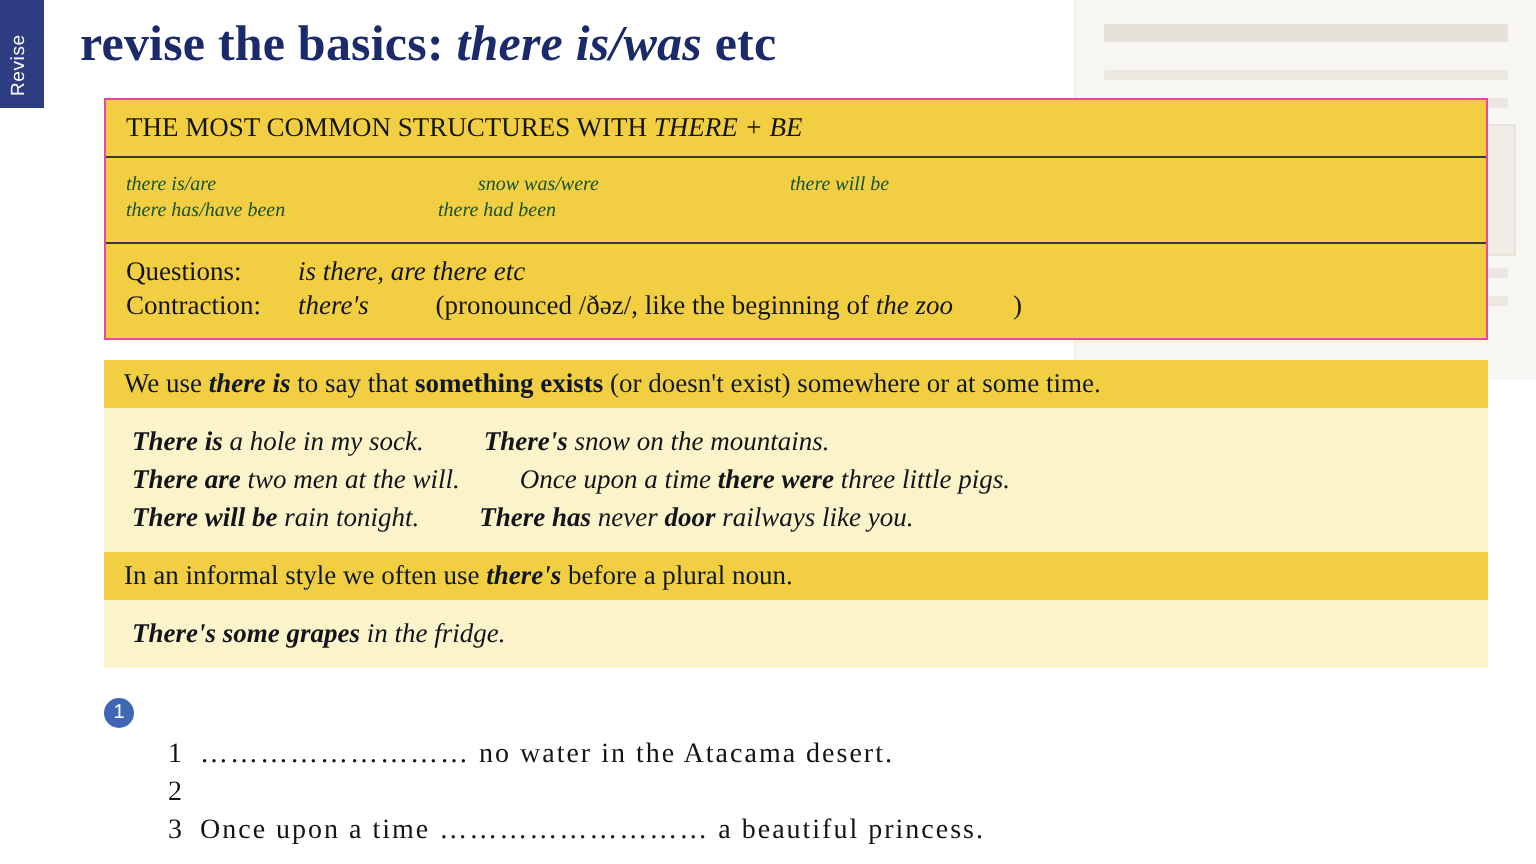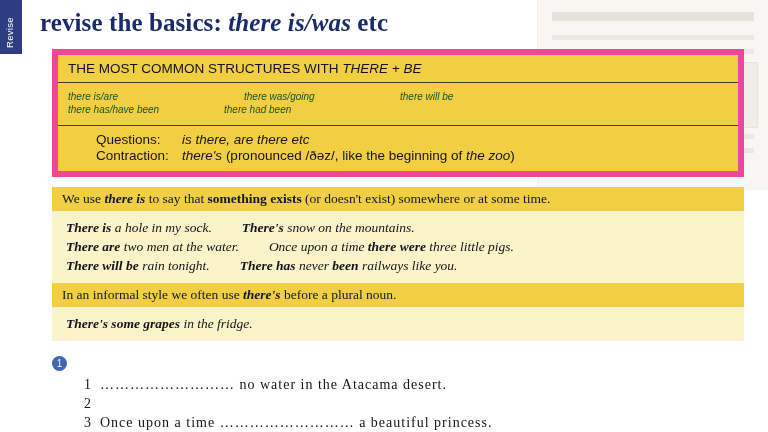--- a/index.html
+++ b/index.html
@@ -86,23 +86,23 @@
     margin: 9px 0 0 40px;
     letter-spacing: 0.1px;
   }
   h1.title i {
     font-style: italic;
   }
 
   
   .box-structures {
     margin: 12px 24px 0 52px;
-    border: 6px solid #ec4899;
+    border: 1px solid #ec4899;
     background: #f2cf42;
-    font-family: Liberation Sans, sans-serif;
+    font-family: Liberation Serif, serif;
   }
   .box-structures .bs-head {
     padding: 6px 10px 6px 10px;
     font-size: 13.5px;
     color: #13131a;
   }
   .box-structures .bs-head i {
     font-style: italic;
   }
   .bs-rule {
@@ -124,23 +124,23 @@
 
   .bs-q {
     padding: 5px 10px 7px 10px;
     font-size: 13.5px;
     color: #13131a;
   }
   .bs-q .row {
     display: flex;
     margin: 1px 0;
   }
-  .bs-q .lbl { width: 86px; margin-left: 28px; }
+  .bs-q .lbl { width: 86px; }
   .bs-q .val { font-style: italic; }
-  .bs-q .val .rm { font-style: normal; }
+  .bs-q .val .rm { font-style: normal; margin-left: 30px; }
 
   
   .box-explain {
     margin: 10px 24px 0 52px;
     border: 1px solid #c9b23a;
     border-width: 0;
     font-family: "Liberation Serif", serif;
   }
   .ex-band {
     background: #f2cf42;
@@ -225,21 +225,21 @@
 <div class="page">
 
   <h1 class="title"><span>revise the basics: </span><i>there is/was</i><span> etc</span></h1>
 
   <div class="box-structures">
     <div class="bs-head"><span>THE MOST COMMON STRUCTURES WITH </span><i>THERE + BE</i></div>
     <div class="bs-rule"></div>
     <div class="bs-forms">
       <div class="row">
         <div class="c1">there is/are</div>
-        <div class="c2">there was/going</div>
+        <div class="c2">snow was/were</div>
         <div class="c3">there will be</div>
       </div>
       <div class="row">
         <div class="c2">there has/have been</div>
         <div class="c3">there had been</div>
       </div>
     </div>
     <div class="bs-rule"></div>
     <div class="bs-q">
       <div class="row">
@@ -251,22 +251,22 @@
         <div class="val"><span>there's</span> <span class="rm">(pronounced /ðəz/, like the beginning of </span><span>the zoo</span><span class="rm">)</span></div>
       </div>
     </div>
   </div>
 
   <div class="box-explain">
     <div class="ex-band"><span>We use </span><b><i>there is</i></b><span> to say that </span><b>something exists</b><span> (or doesn't exist) somewhere or at some time.</span></div>
 
     <div class="ex-examples">
       <div class="line"><b>There is</b><span> a hole in my sock.</span><span class="sp-lg"></span><b>There's</b><span> snow on the mountains.</span></div>
-      <div class="line"><b>There are</b><span> two men at the water.</span><span class="sp-lg"></span><span>Once upon a time </span><b>there were</b><span> three little pigs.</span></div>
-      <div class="line"><b>There will be</b><span> rain tonight.</span><span class="sp-lg"></span><b>There has</b><span> never </span><b>been</b><span> railways like you.</span></div>
+      <div class="line"><b>There are</b><span> two men at the will.</span><span class="sp-lg"></span><span>Once upon a time </span><b>there were</b><span> three little pigs.</span></div>
+      <div class="line"><b>There will be</b><span> rain tonight.</span><span class="sp-lg"></span><b>There has</b><span> never </span><b>door</b><span> railways like you.</span></div>
     </div>
 
     <div class="ex-band"><span>In an informal style we often use </span><b><i>there's</i></b><span> before a plural noun.</span></div>
 
     <div class="ex-examples">
       <div class="line"><b>There's some grapes</b><span> in the fridge.</span></div>
     </div>
   </div>
 
   <div class="exercise">

